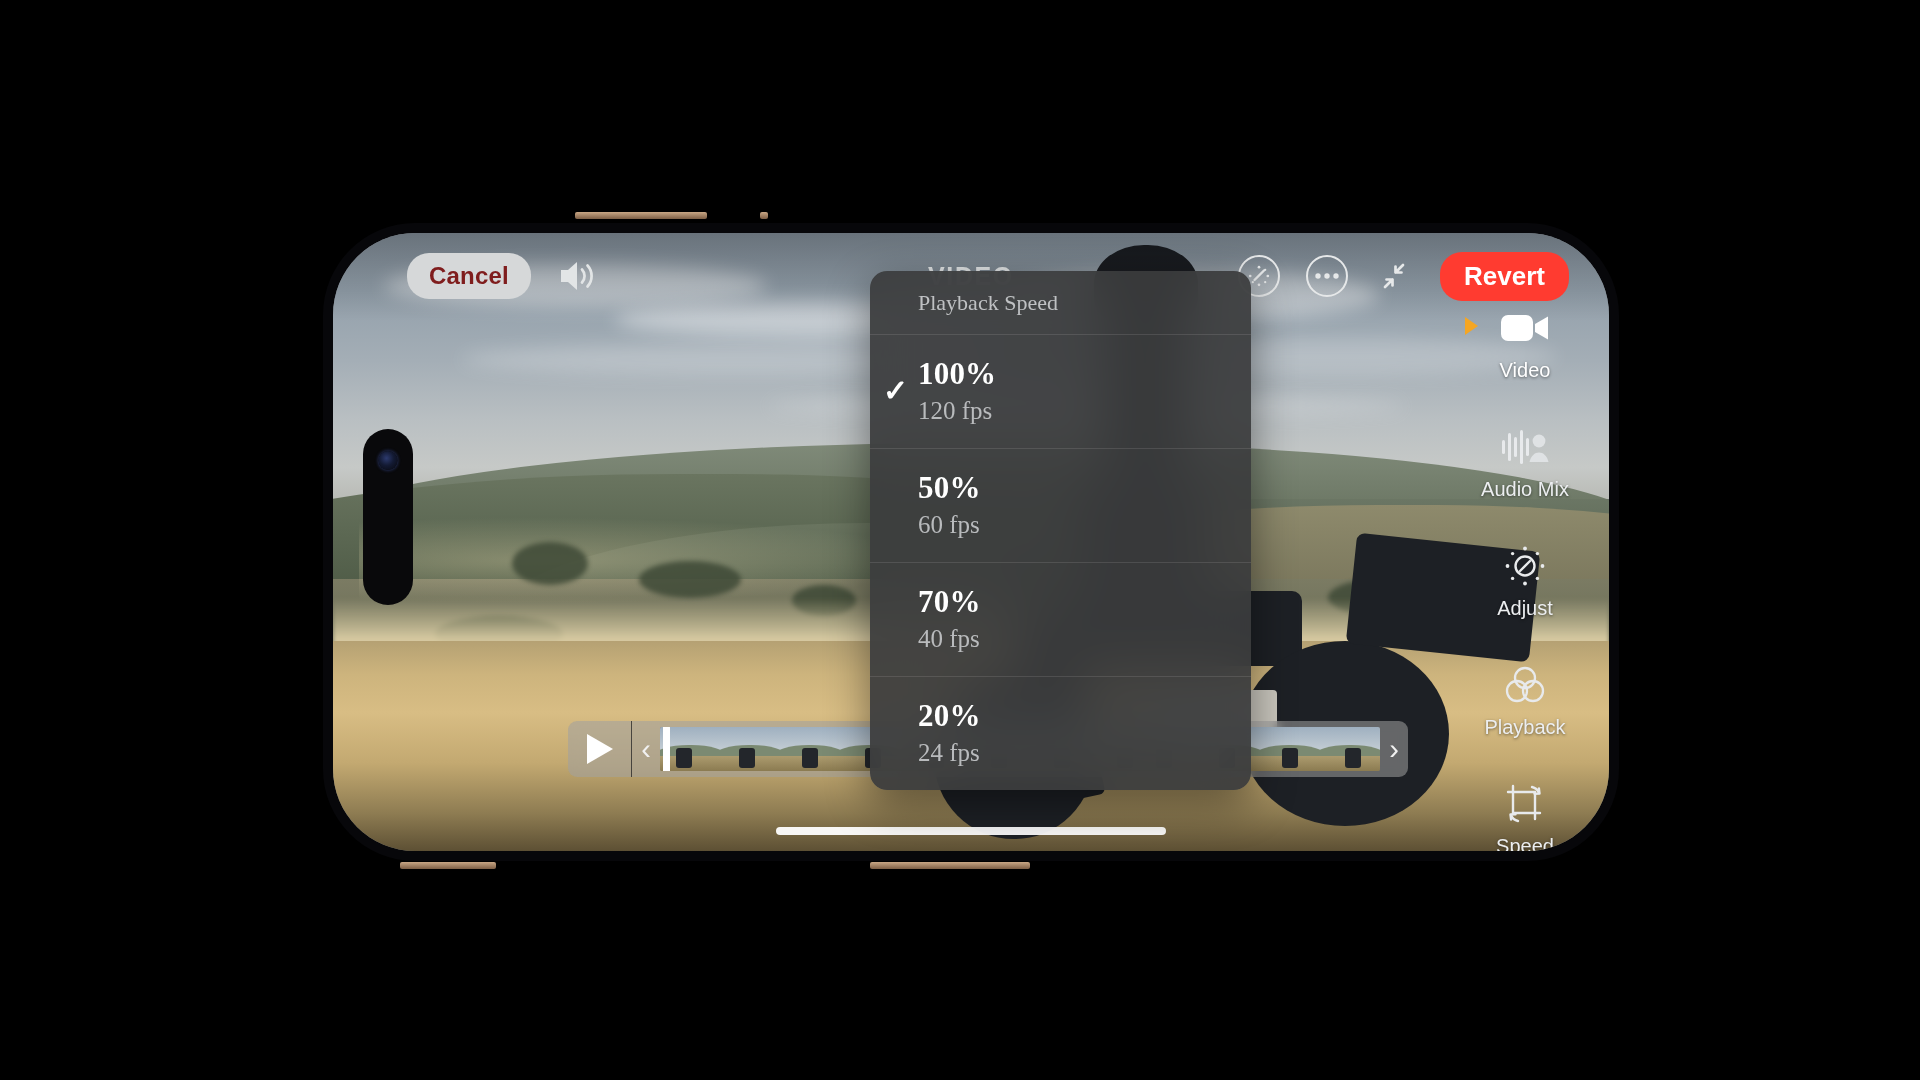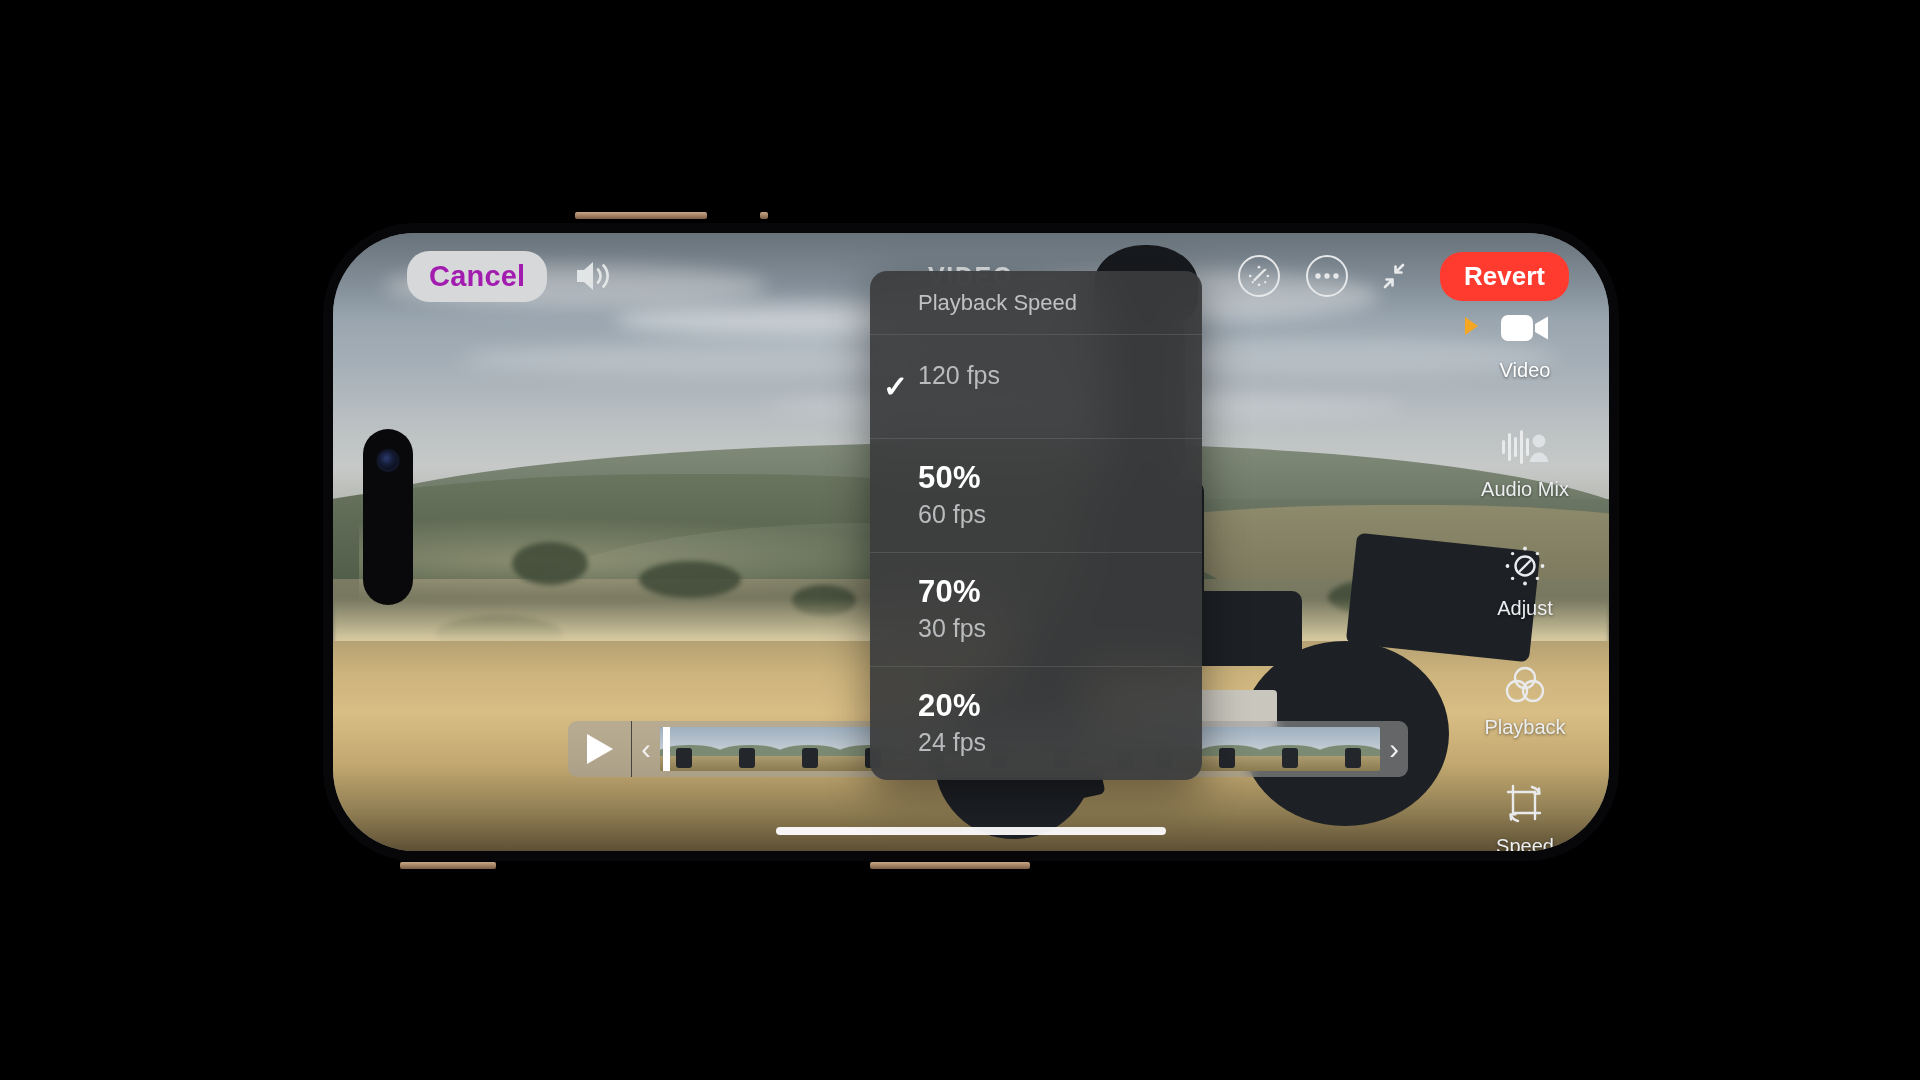--- a/index.html
+++ b/index.html
@@ -74,22 +74,22 @@
   
   #rider{ position:absolute; right:2%; top:0; width:48%; height:100%; pointer-events:none; }
   .blk{ position:absolute; background:#1d2025; }
 
   
   #topbar{
     position:absolute; left:0; top:0; width:100%; height:86px; z-index:20;
     display:flex; align-items:center; padding:0 40px 0 74px; gap:0;
   }
   #btn-cancel{
-    background:#d6d8d9; color:#a21caf; border:none;
-    font-size:29px; font-weight:700; letter-spacing:.2px;
+    background:#d6d8d9; color:#7f1d1d; border:none;
+    font-size:24px; font-weight:700; letter-spacing:.2px;
     padding:9px 22px; border-radius:22px; cursor:pointer;
     font-family:"Liberation Sans", sans-serif;
   }
   #btn-mute{ margin-left:26px; cursor:pointer; display:flex; align-items:center;}
   #vid-title{
     position:absolute; left:0; right:0; text-align:center;
     color:#dfe2e3; font-size:25px; font-weight:700; letter-spacing:1.6px;
     pointer-events:none;
   }
   .tb-right{ margin-left:auto; display:flex; align-items:center; gap:26px; }
@@ -110,24 +110,25 @@
   }
   #island .cam{
     position:absolute; left:50%; top:22px; transform:translateX(-50%);
     width:19px; height:19px; border-radius:50%;
     background:radial-gradient(circle at 42% 38%,#2c3a6e 0%,#131a33 45%,#07070c 100%);
     box-shadow:0 0 3px 1px rgba(60,80,160,.45);
   }
 
   
   #speed-menu{
-    position:absolute; left:537px; top:38px; width:332px; z-index:30;
+    position:absolute; left:537px; top:38px; width:381px; z-index:30;
     background:rgba(58,59,60,.93); border-radius:17px; overflow:hidden;
     backdrop-filter:blur(24px);
     box-shadow:0 14px 44px rgba(0,0,0,.45);
+    font-family:Liberation Serif, serif;
   }
   #speed-menu .menu-head{
     padding:19px 0 18px 48px; color:#bfc1c3; font-size:22px; font-weight:400;
   }
   .menu-row{
     position:relative; padding:22px 0 22px 48px; min-height:104px;
     border-top:1px solid rgba(255,255,255,.11); cursor:pointer;
   }
   .menu-row .pct{ color:#fff; font-size:31px; font-weight:700; line-height:1.12; letter-spacing:.2px;}
   .menu-row .fps{ color:#b9bbbd; font-size:25px; font-weight:400; line-height:1.25; margin-top:3px;}
@@ -295,31 +296,32 @@
 
           <button id="btn-revert">Revert</button>
         </div>
       </div>
 
       <div id="speed-menu">
         <div class="menu-head">Playback Speed</div>
 
         <div class="menu-row">
           <span class="check">✓</span>
+          <div class="pct">100%</div>
           <div class="fps">120 fps</div>
         </div>
 
         <div class="menu-row">
           <div class="pct">50%</div>
           <div class="fps">60 fps</div>
         </div>
 
         <div class="menu-row">
           <div class="pct">70%</div>
-          <div class="fps">30 fps</div>
+          <div class="fps">40 fps</div>
         </div>
 
         <div class="menu-row">
           <div class="pct">20%</div>
           <div class="fps">24 fps</div>
         </div>
       </div>
 
       <div id="rail">
 

